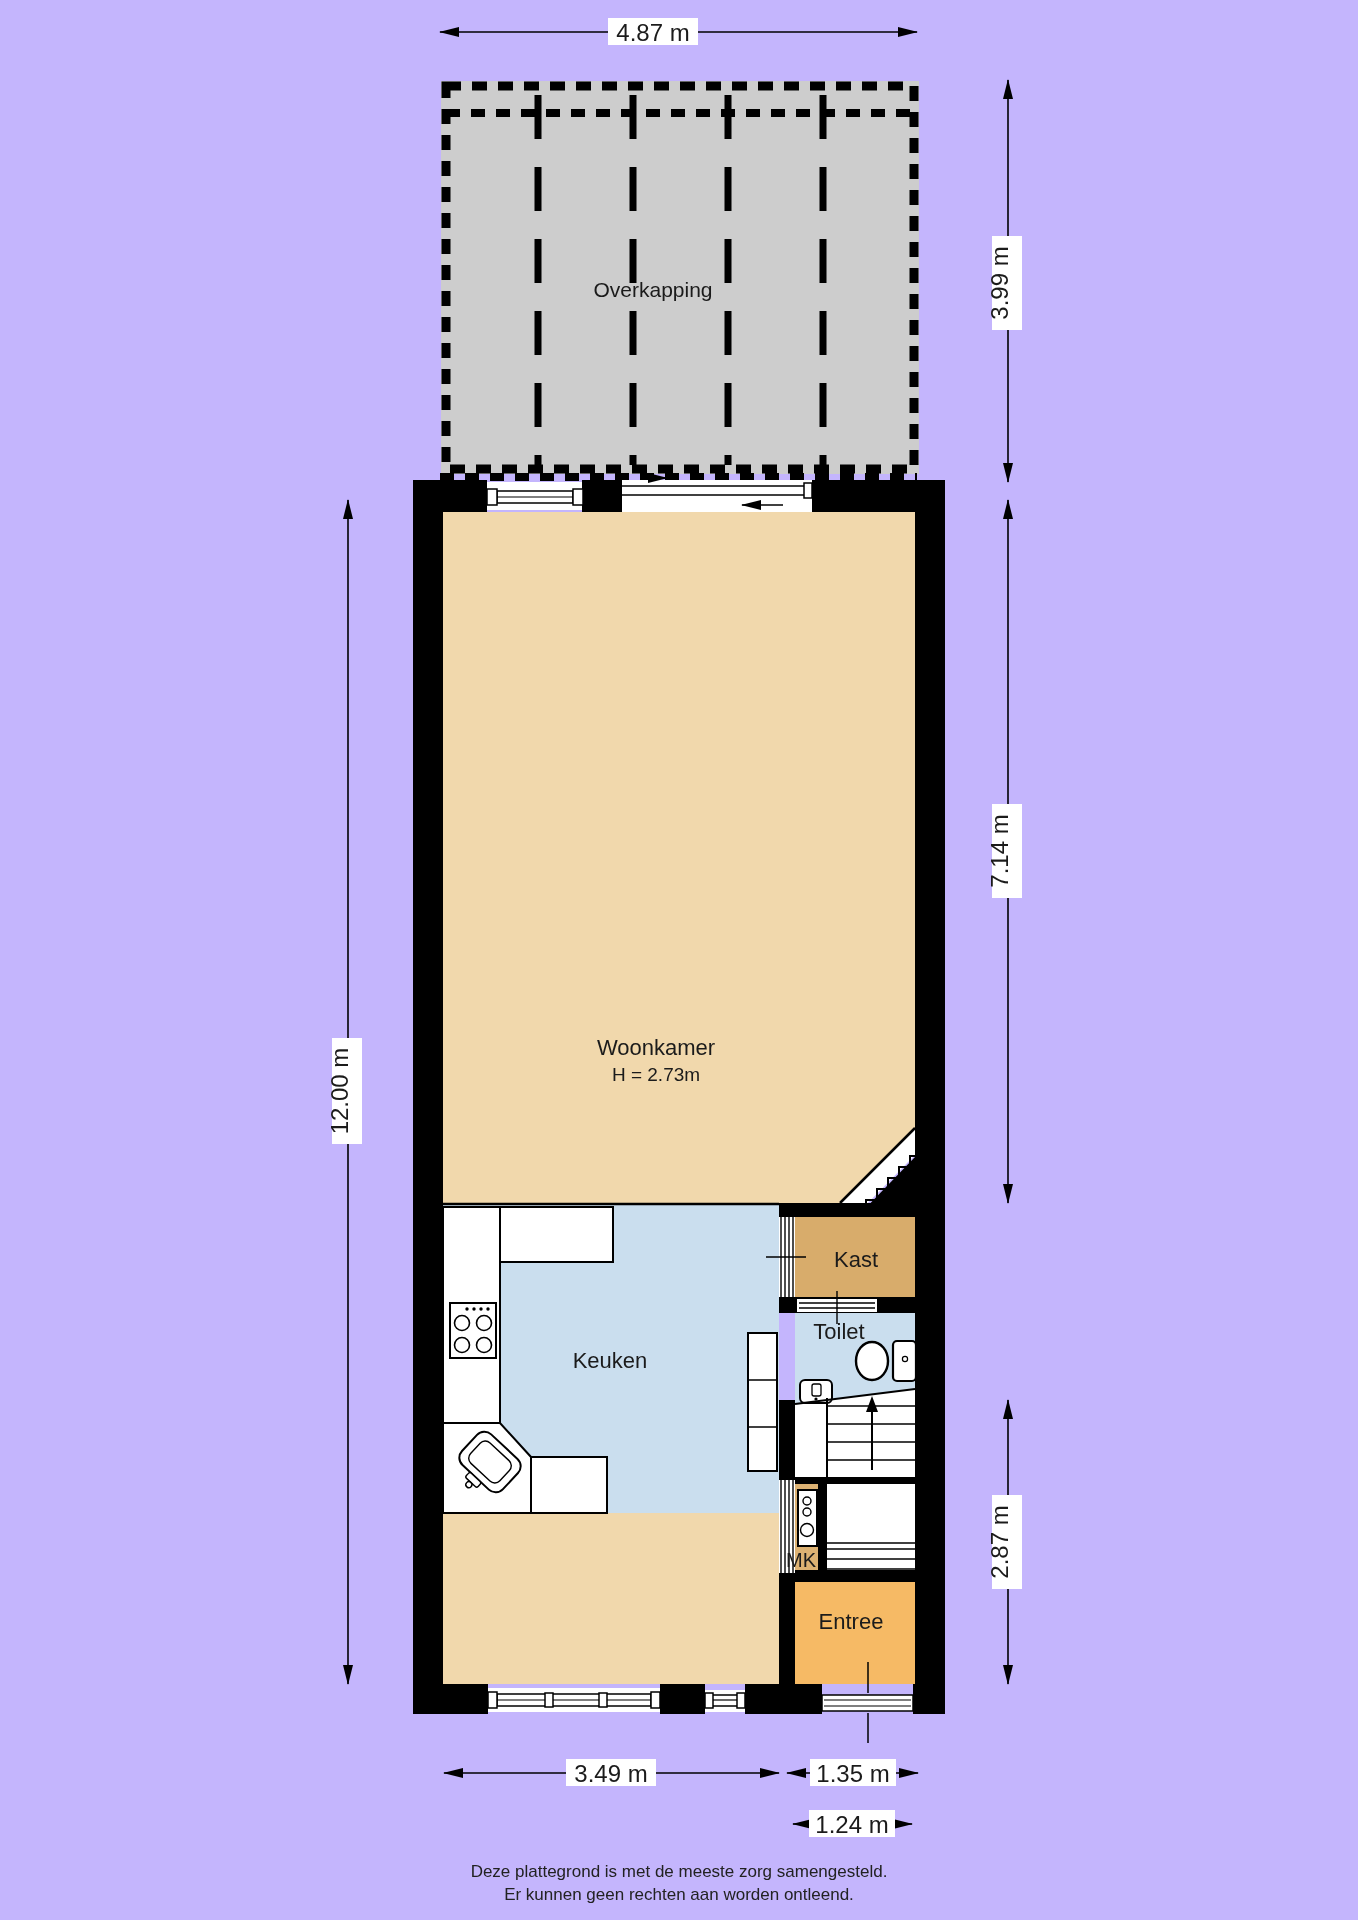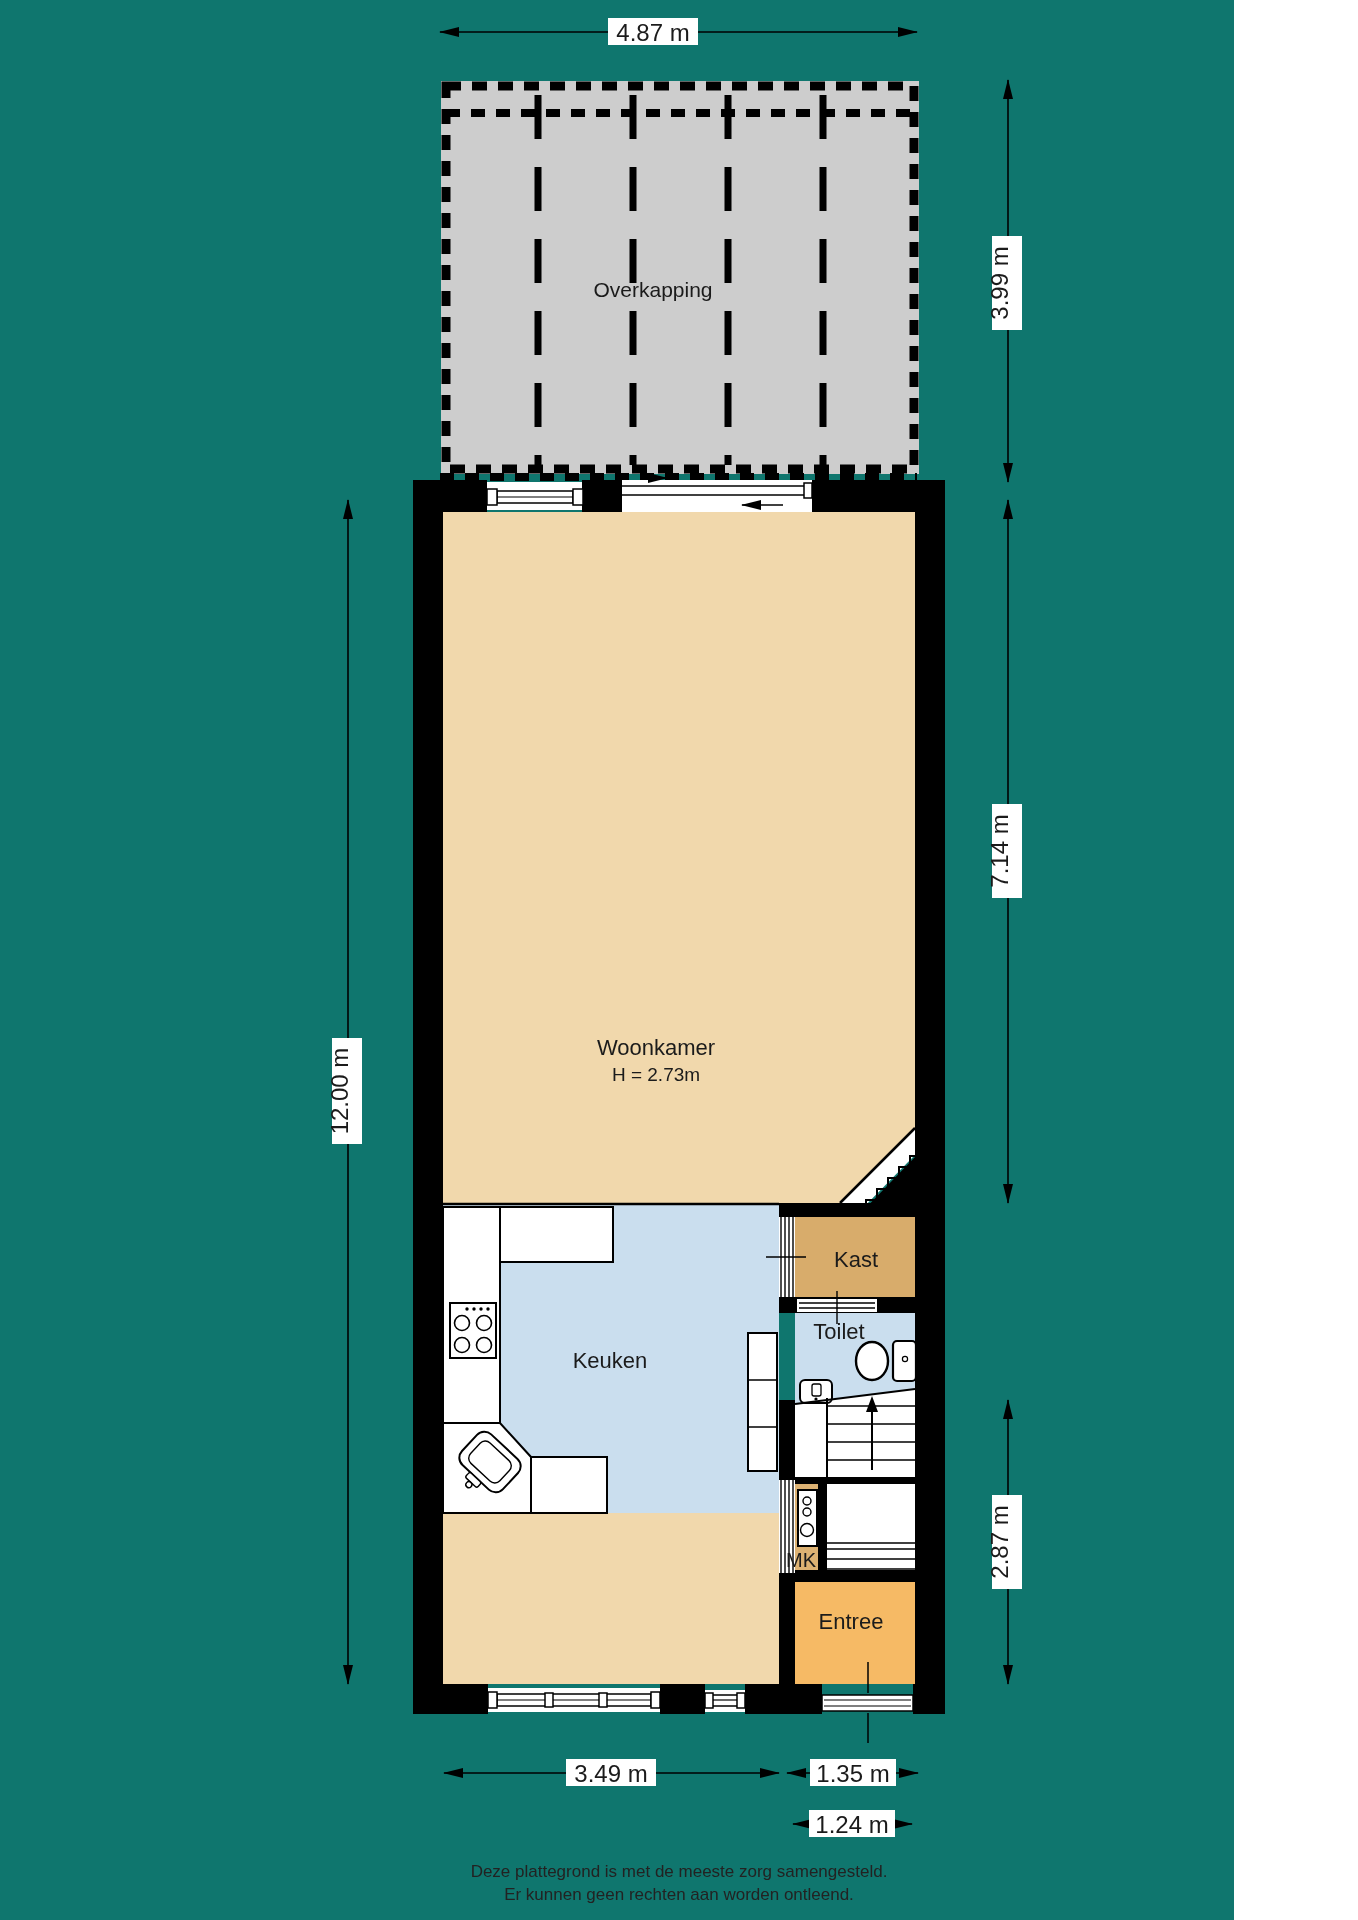--- a/index.html
+++ b/index.html
@@ -1,16 +1,16 @@
 <!DOCTYPE html>
 <html><head>
 <meta charset="utf-8">
 <style>
   html,body{margin:0;padding:0;background:#fff;}
-  #page{position:relative;width:1234px;height:1920px;background:#0f766e;overflow:hidden;}
+  #page{position:relative;width:1358px;height:1920px;background:#c4b5fd;overflow:hidden;}
   svg{position:absolute;left:0;top:0;}
   text{font-family:"Liberation Sans","DejaVu Sans",sans-serif;fill:#1b1b1b;}
   .dim{font-size:24px;}
   .room{font-size:22px;}
   .room-sm{font-size:20px;}
   .note{font-size:19px;}
   .ovk{font-size:21px;}
   .footer{font-size:17px;fill:#222;}
   .wall{fill:#000;}
   .thin{stroke:#000;fill:none;}

